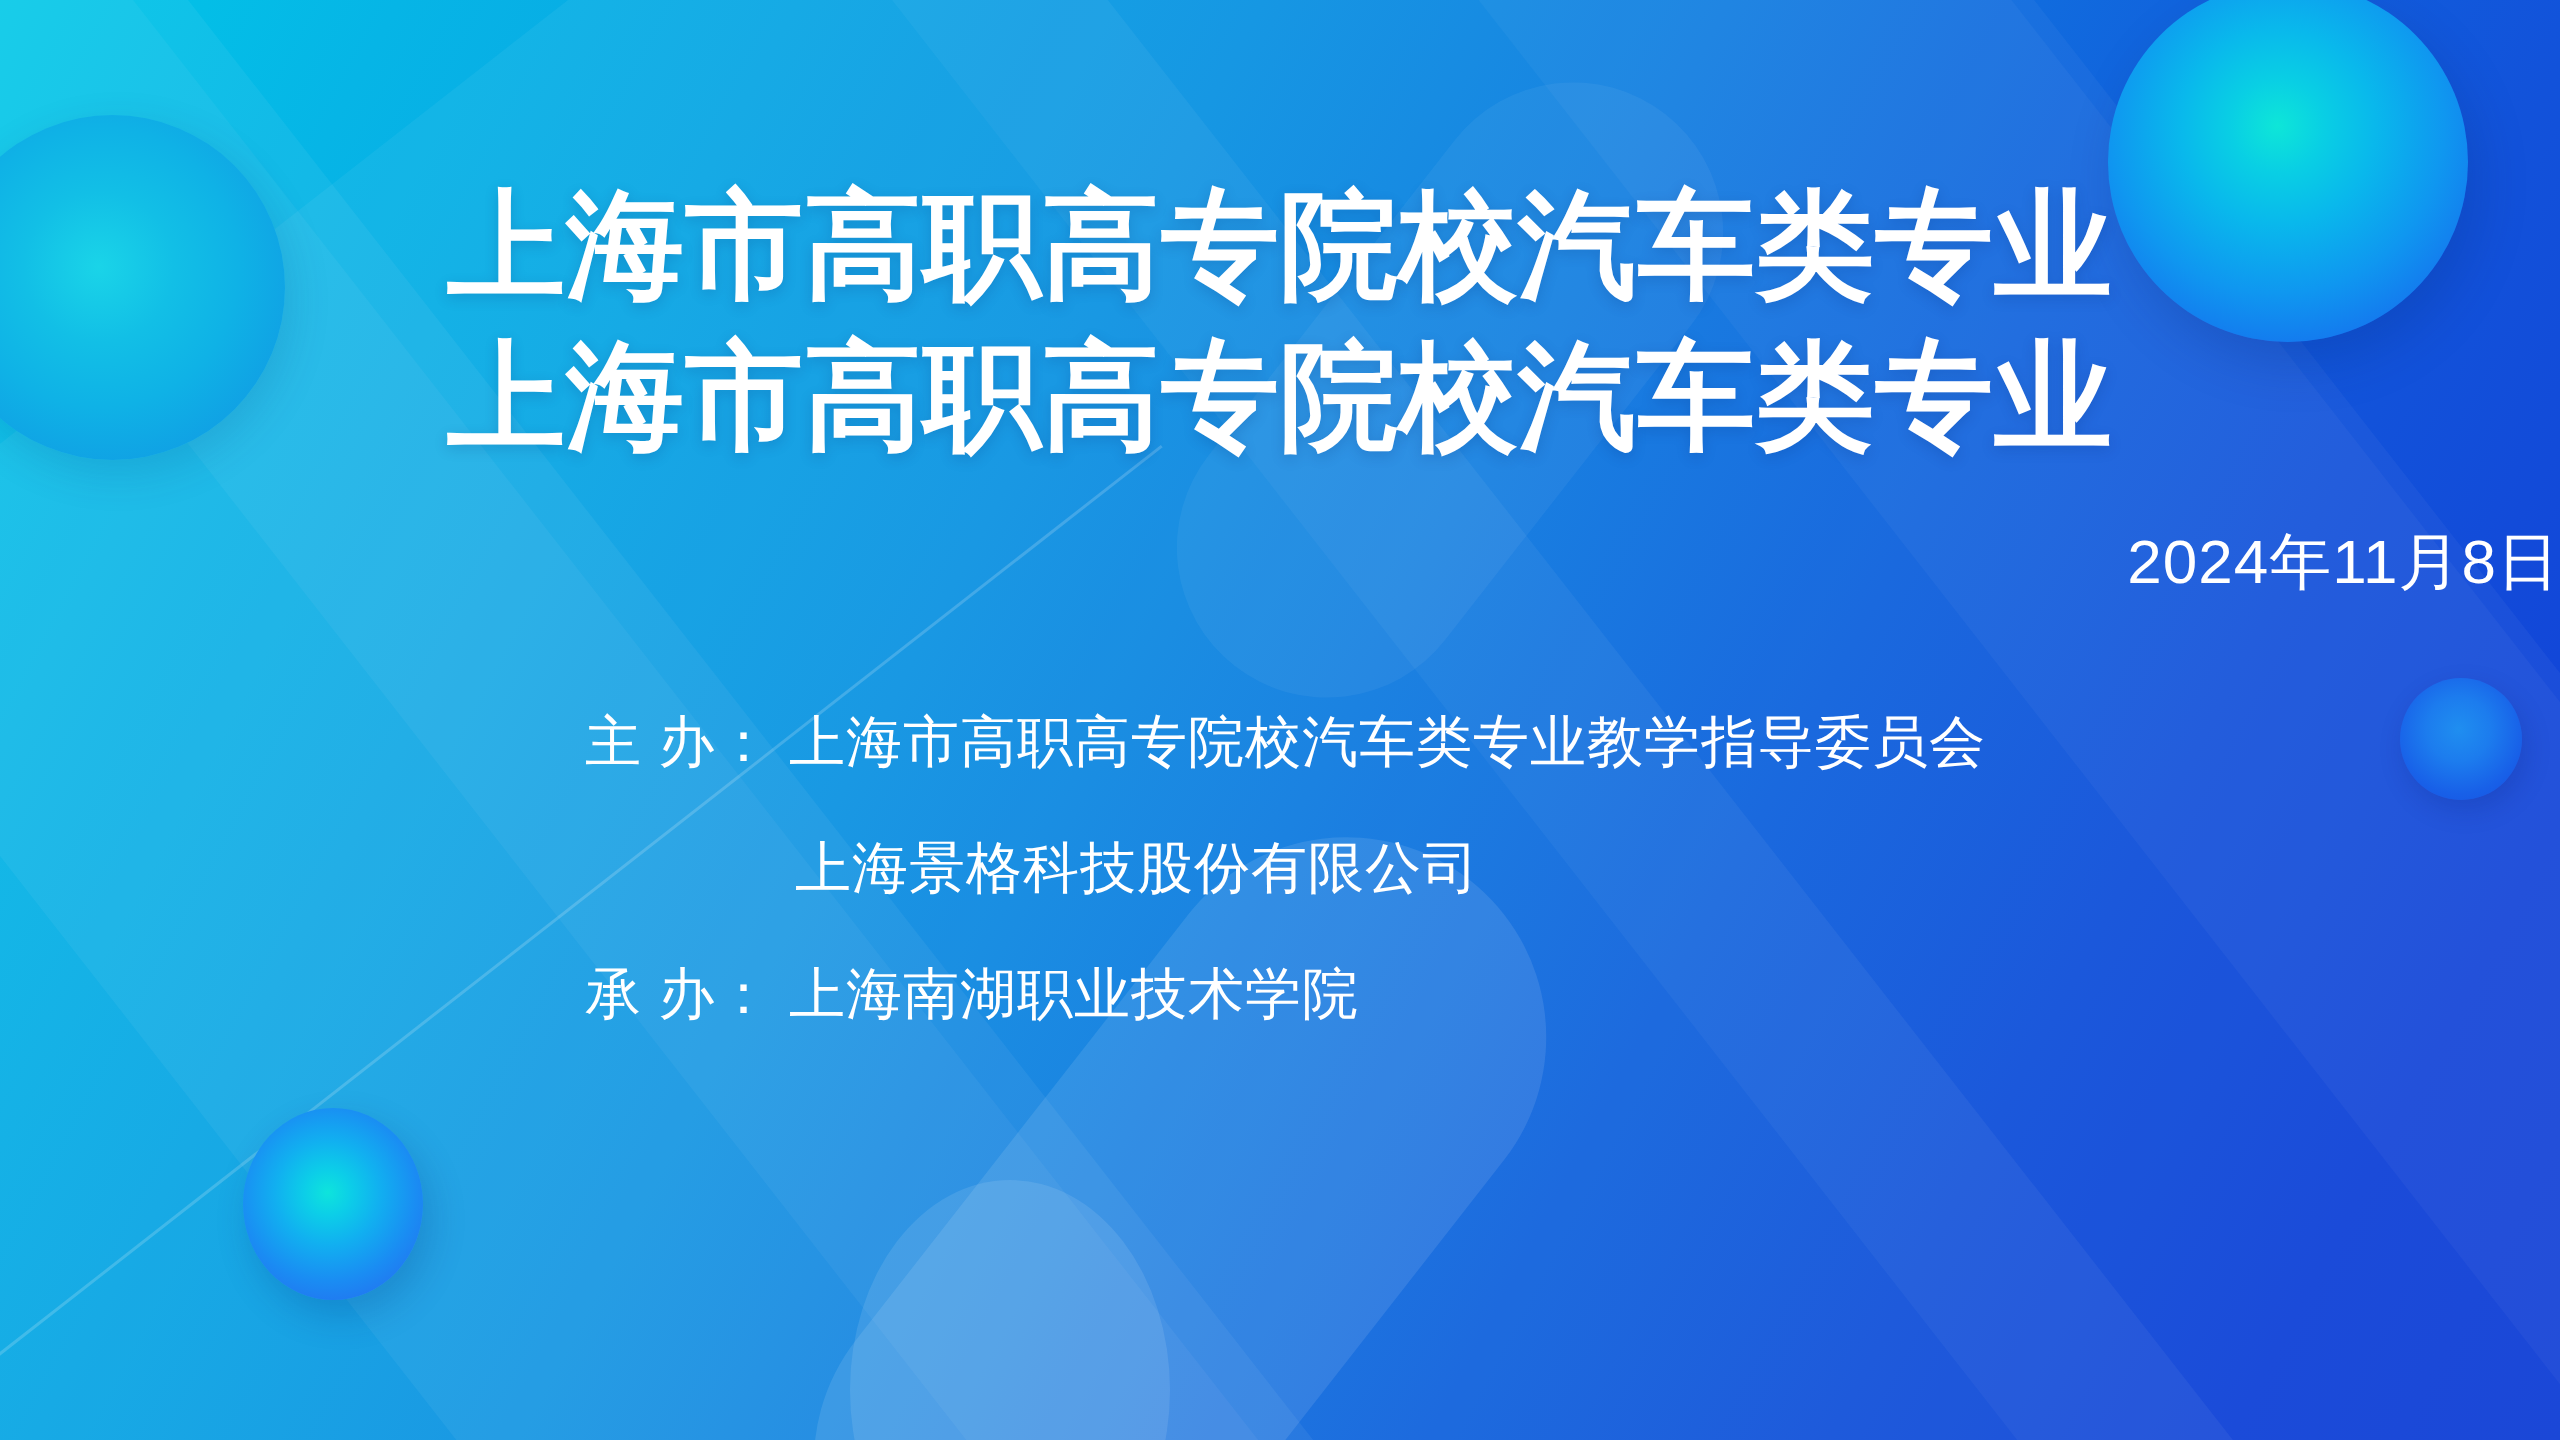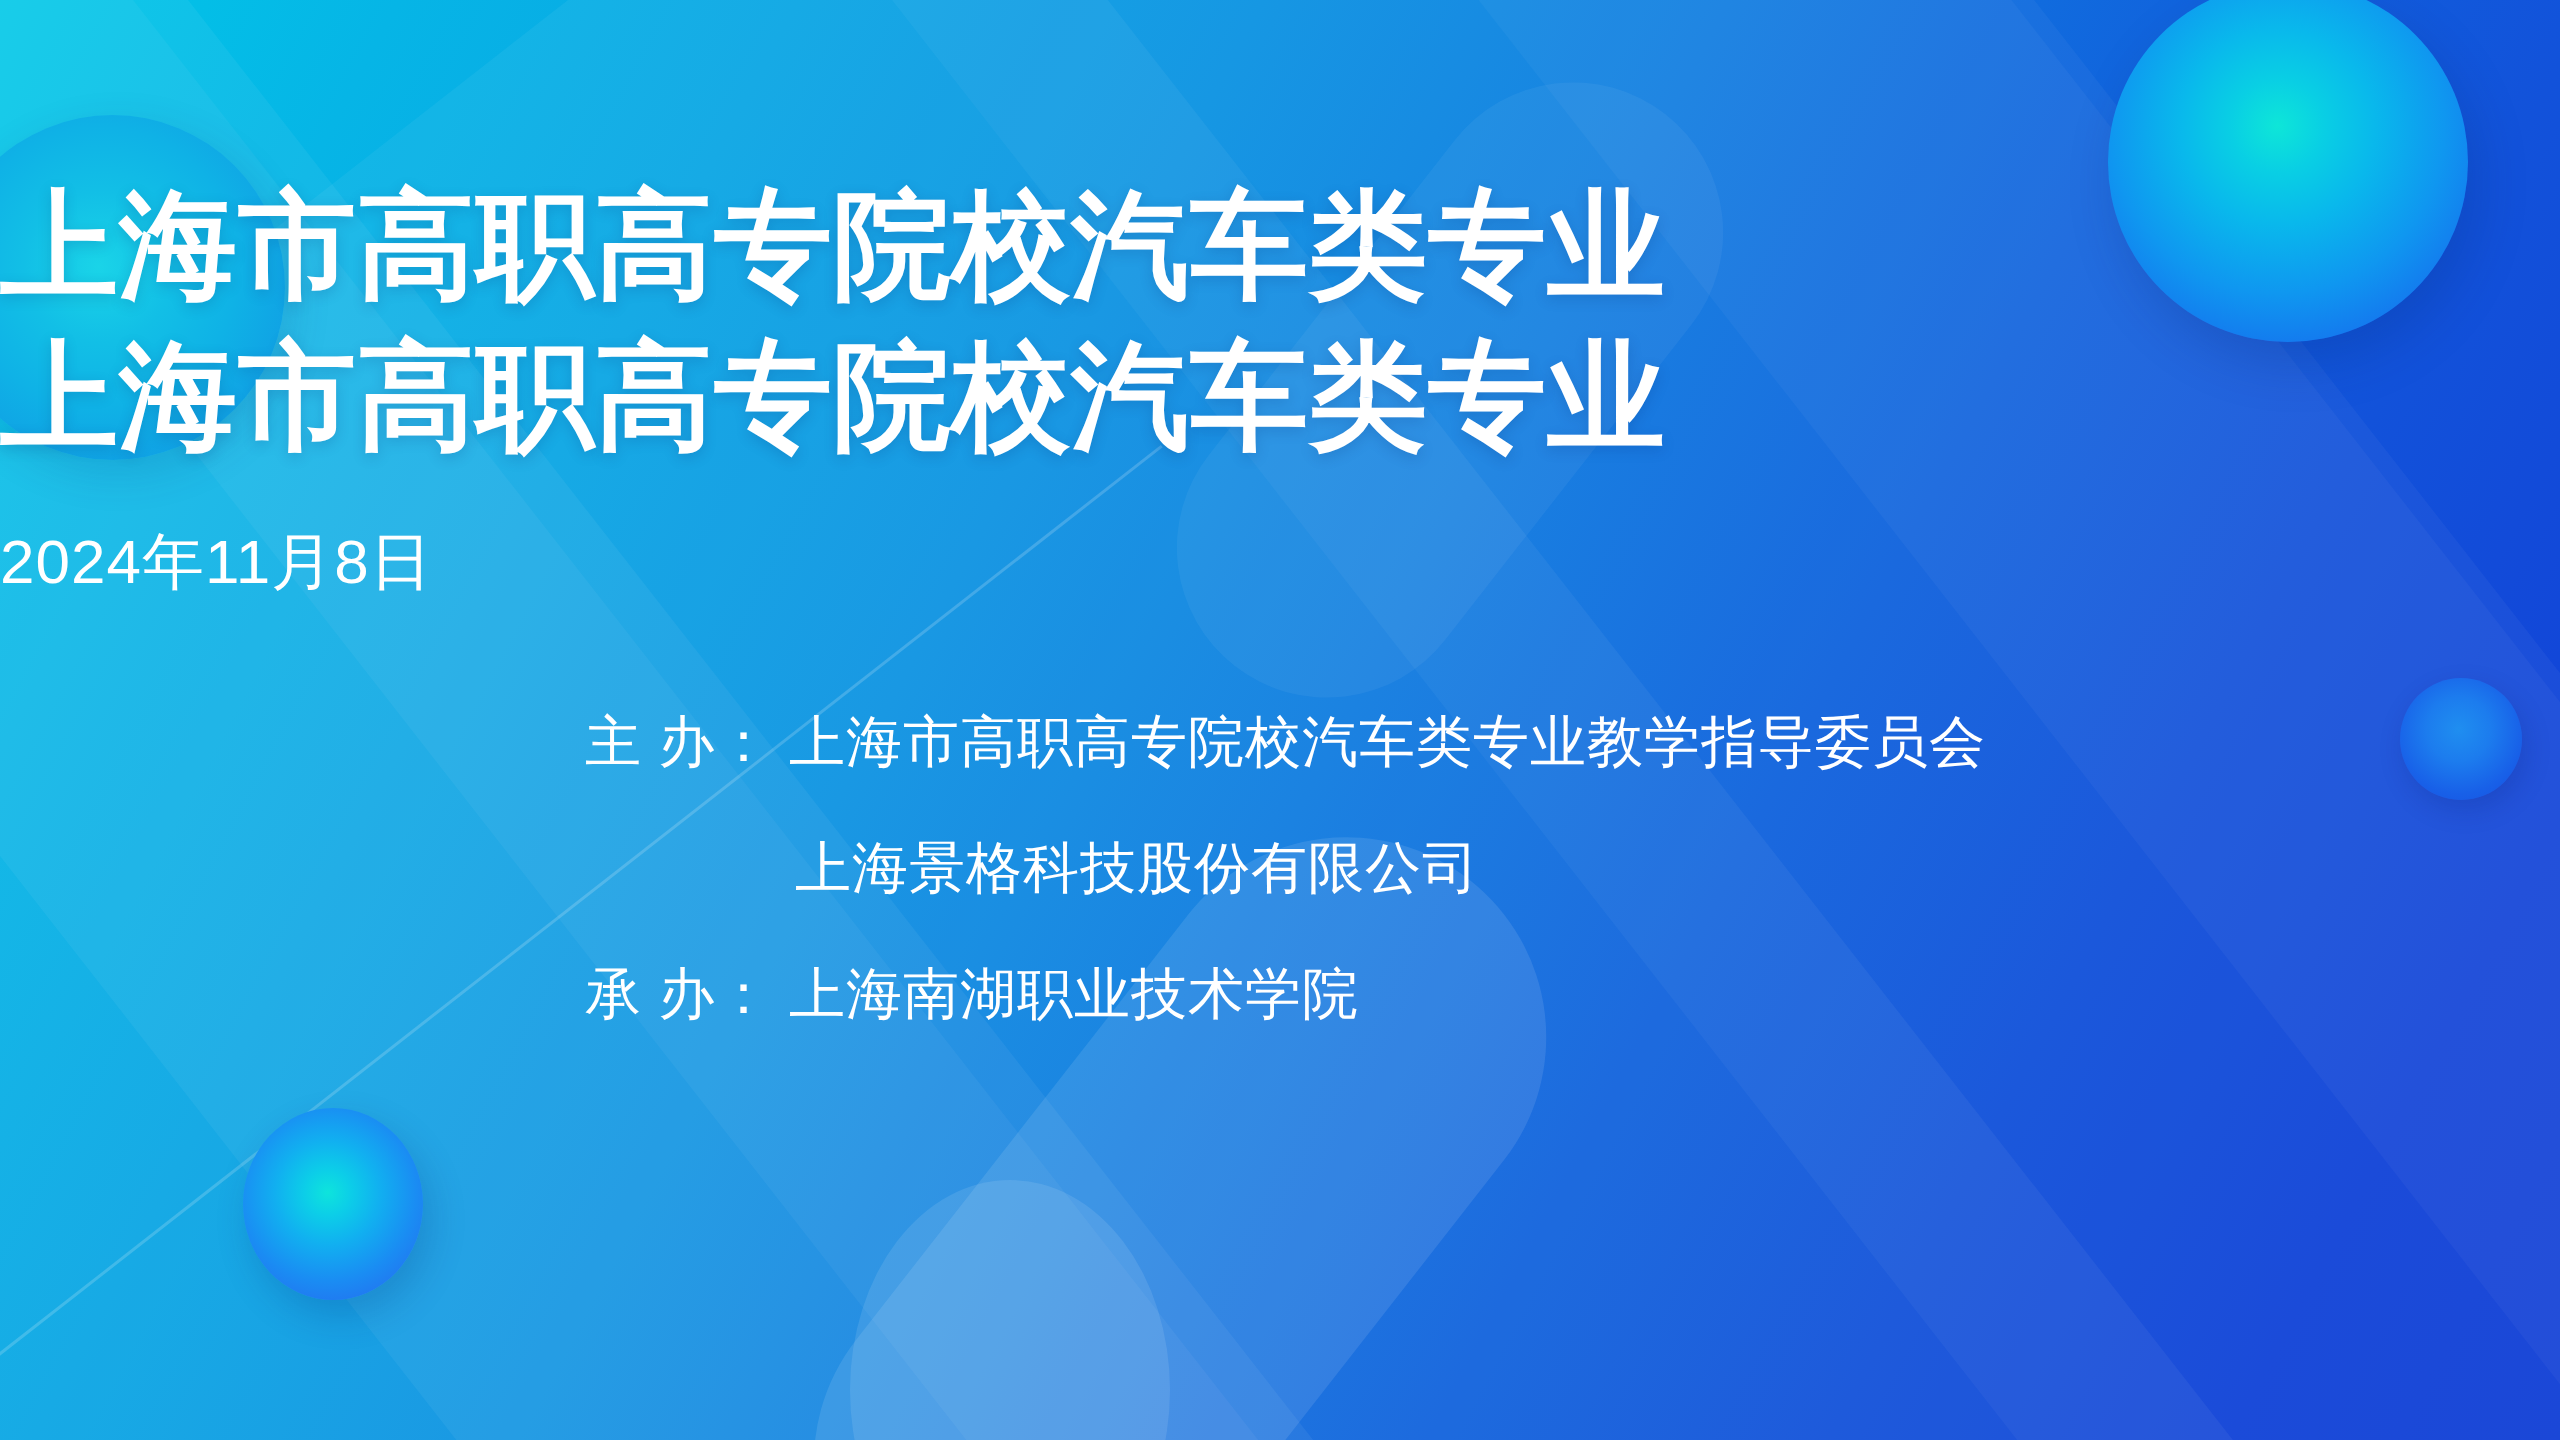--- a/index.html
+++ b/index.html
@@ -192,37 +192,38 @@
     position: absolute;
     inset: 0;
     z-index: 5;
   }
 
   .title-block {
     position: absolute;
     top: 170px;
     left: 0;
     width: 2560px;
+    text-align: center;
   }
   .title-line {
     color: #ffffff;
     font-weight: 700;
     font-size: 118px;
     line-height: 1.28;
     letter-spacing: 1px;
     text-shadow: 0 4px 14px rgba(0,40,110,0.18);
     white-space: nowrap;
   }
 
   .date-line {
     position: absolute;
     top: 520px;
     left: 0;
     width: 2560px;
-    text-align: left;
+    text-align: right;
     color: #ffffff;
     font-size: 62px;
     font-weight: 400;
     letter-spacing: 1px;
   }
 
   .orgs {
     position: absolute;
     top: 700px;
     left: 0;

